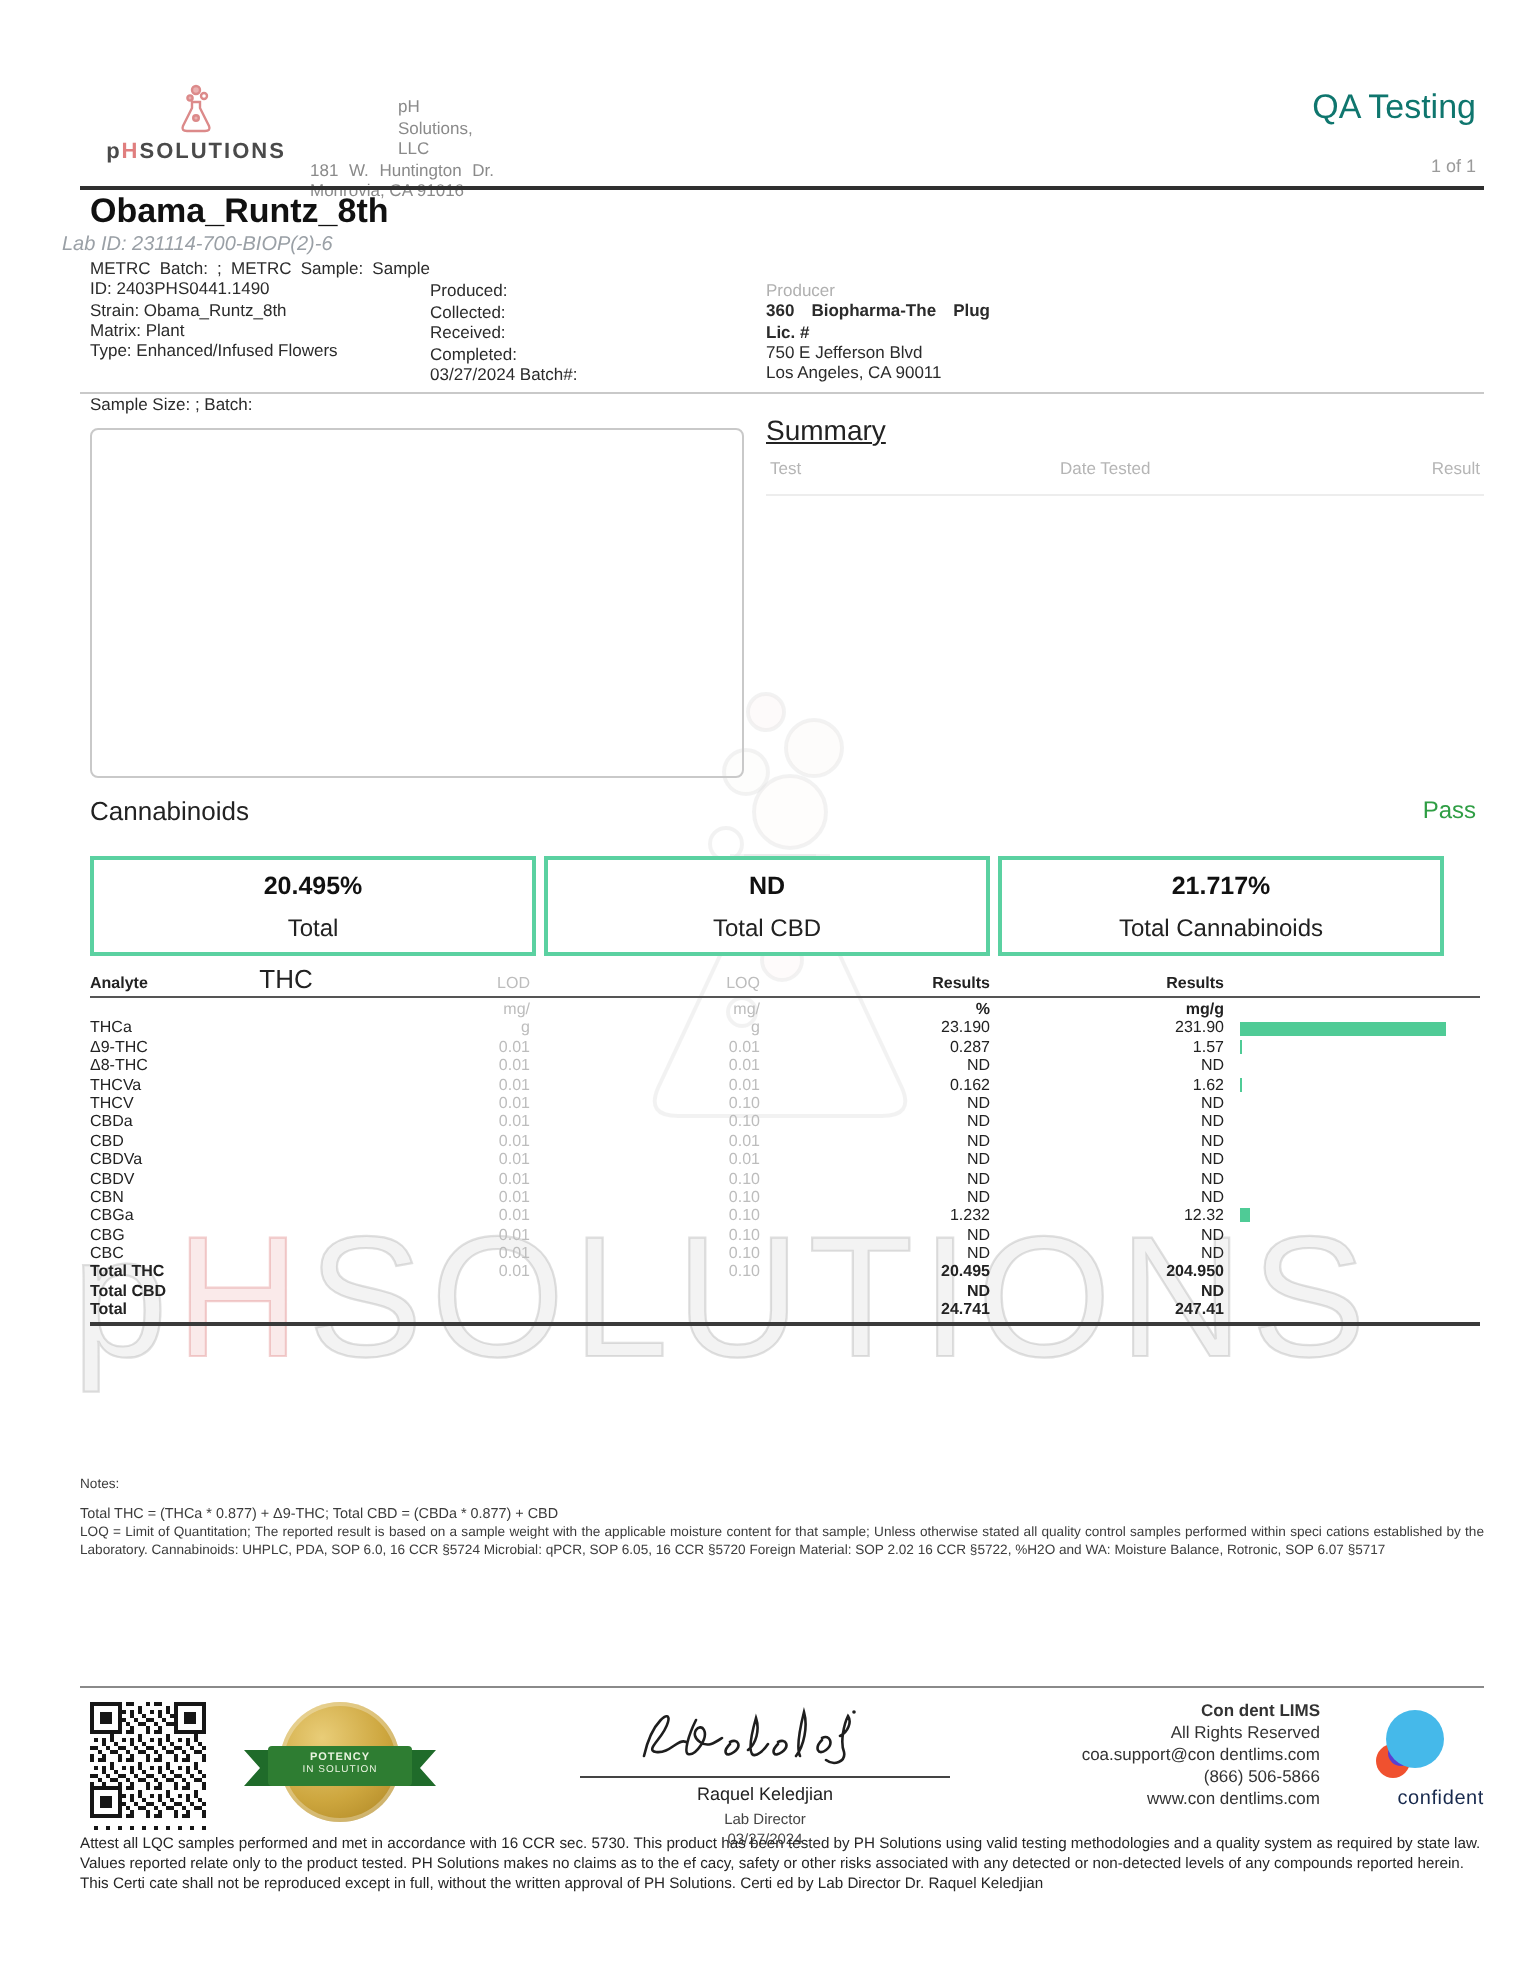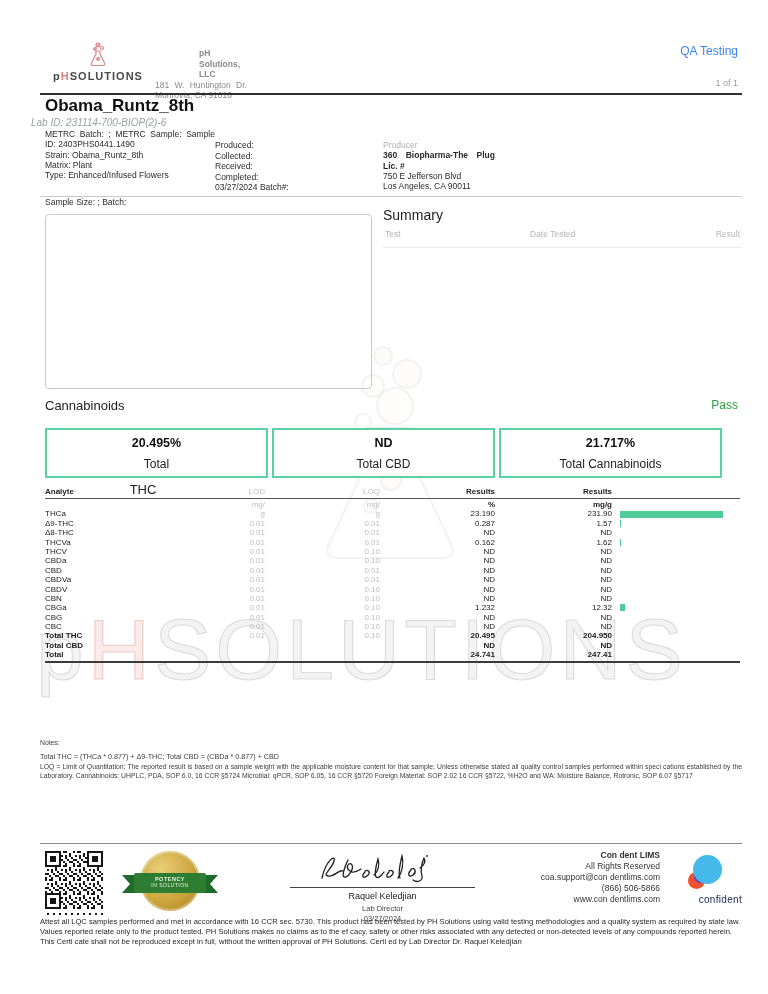--- a/index.html
+++ b/index.html
@@ -13,42 +13,42 @@
              letter-spacing:4px; color:rgba(195,195,195,0.20); -webkit-text-stroke:1.1px rgba(165,165,165,0.35);
              pointer-events:none; white-space:nowrap; }
   .wm-text .wm-h { color:rgba(235,170,170,0.25); -webkit-text-stroke:1.1px rgba(225,140,140,0.4); }
 
   
   .logo-block { position:absolute; left:52px; top:42px; width:92px; text-align:center; }
   .logo-icon { display:block; margin:0 auto 2px; }
   .logo-word { font-size:11px; letter-spacing:1px; color:#4a4a4a; font-weight:600; }
   .logo-word .lg-h { color:#e07f7f; }
   .hdr-col1 { position:absolute; left:155px; top:48px; width:92px; font-size:8.5px; line-height:10.5px; color:#8a8a8a; }
-  .hdr-col1 .co { font-weight:bold;padding-left:44px; }
+  .hdr-col1 .co { font-weight:normal;padding-left:44px; }
   .hdr-col1 .addr { text-align:justify; }
   .hdr-col2 { position:absolute; left:290px; top:48px; width:150px; font-size:8.5px; line-height:10.5px; color:#8a8a8a; }
-  .qa-label { position:absolute; right:30px; top:44px; font-size:12px; color:#3b82f6; }
+  .qa-label { position:absolute; right:30px; top:44px; font-size:17px; color:#0f766e; }
   .page-num { position:absolute; right:30px; top:78px; font-size:9px; color:#9a9a9a; }
   .divider-dark { position:absolute; left:40px; width:702px; height:2px; background:#2f2f2f; }
   .divider-light { position:absolute; left:40px; width:702px; height:1px; background:#c9c9c9; }
 
   
   .title { position:absolute; left:45px; top:96px; font-size:17px; font-weight:bold; color:#111; }
   .lab-id { position:absolute; left:31px; top:117px; font-size:10px; color:#9aa0a6;font-style:italic; }
   .info-c1 { position:absolute; left:45px; top:129px; width:170px; font-size:8.5px; line-height:10.3px; color:#2b2b2b; }
   .info-c1 .metrc { text-align:justify; }
   .info-c2 { position:absolute; left:215px; top:140px; width:160px; font-size:8.5px; line-height:10.5px; color:#2b2b2b; }
   .info-c3 { position:absolute; left:383px; top:140px; width:150px; font-size:8.5px; line-height:10.3px; color:#2b2b2b; }
   .info-c3 .plabel { color:#b0b0b0; }
   .info-c3 .pname { font-weight:bold; width:112px; text-align:justify; }
   .sample-size { position:absolute; left:45px; top:197px; font-size:8.5px; color:#2b2b2b; }
   .empty-box { position:absolute; left:45px; top:214px; width:327px; height:175px; border:1px solid #c9c9c9; border-radius:4px; background:transparent; }
 
   
-  .summary-title { position:absolute; left:383px; top:207px; font-size:14px; color:#222; }
+  .summary-title { position:absolute; left:383px; top:207px; font-size:14px; color:#222;text-decoration:underline; }
   .summary-head { position:absolute; left:383px; top:229px; width:359px; font-size:8.5px; color:#b5b5b5; }
   .summary-head .sh-test { position:absolute; left:2px; }
   .summary-head .sh-date { position:absolute; left:147px; }
   .summary-head .sh-result { position:absolute; right:2px; }
   .summary-rule { position:absolute; left:383px; top:247px; width:359px; height:1px; background:rgba(0,0,0,0.07); }
 
   
   .cann-title { position:absolute; left:45px; top:398px; font-size:13px; color:#222; }
   .pass { position:absolute; right:30px; top:398px; font-size:12px; color:#2f9e44; }
   .statbox { position:absolute; top:428px; width:223px; height:50px; border:2px solid #5bd1a1; background:#fff; text-align:center; }

